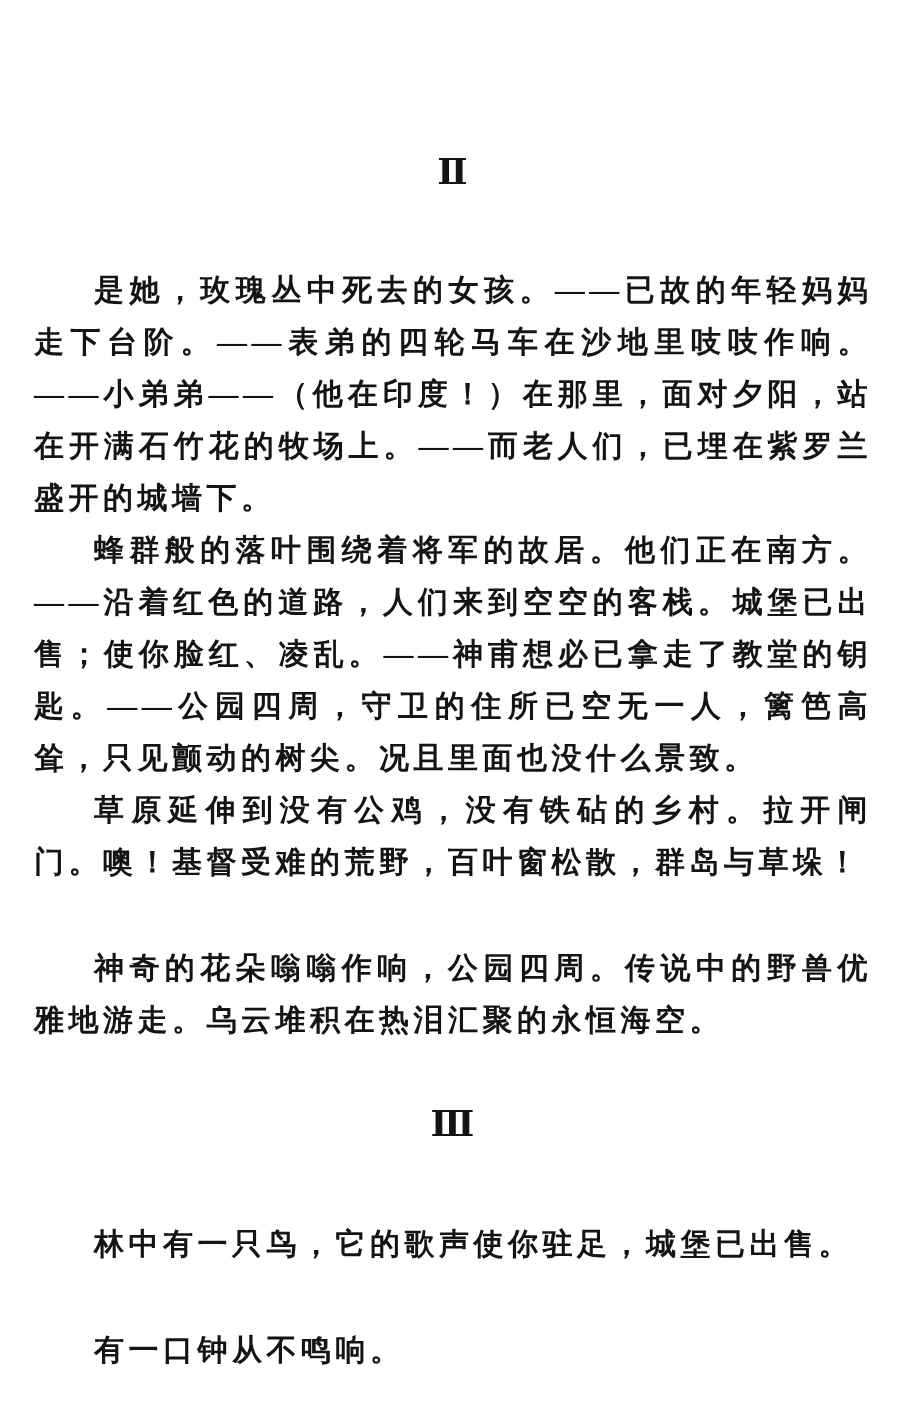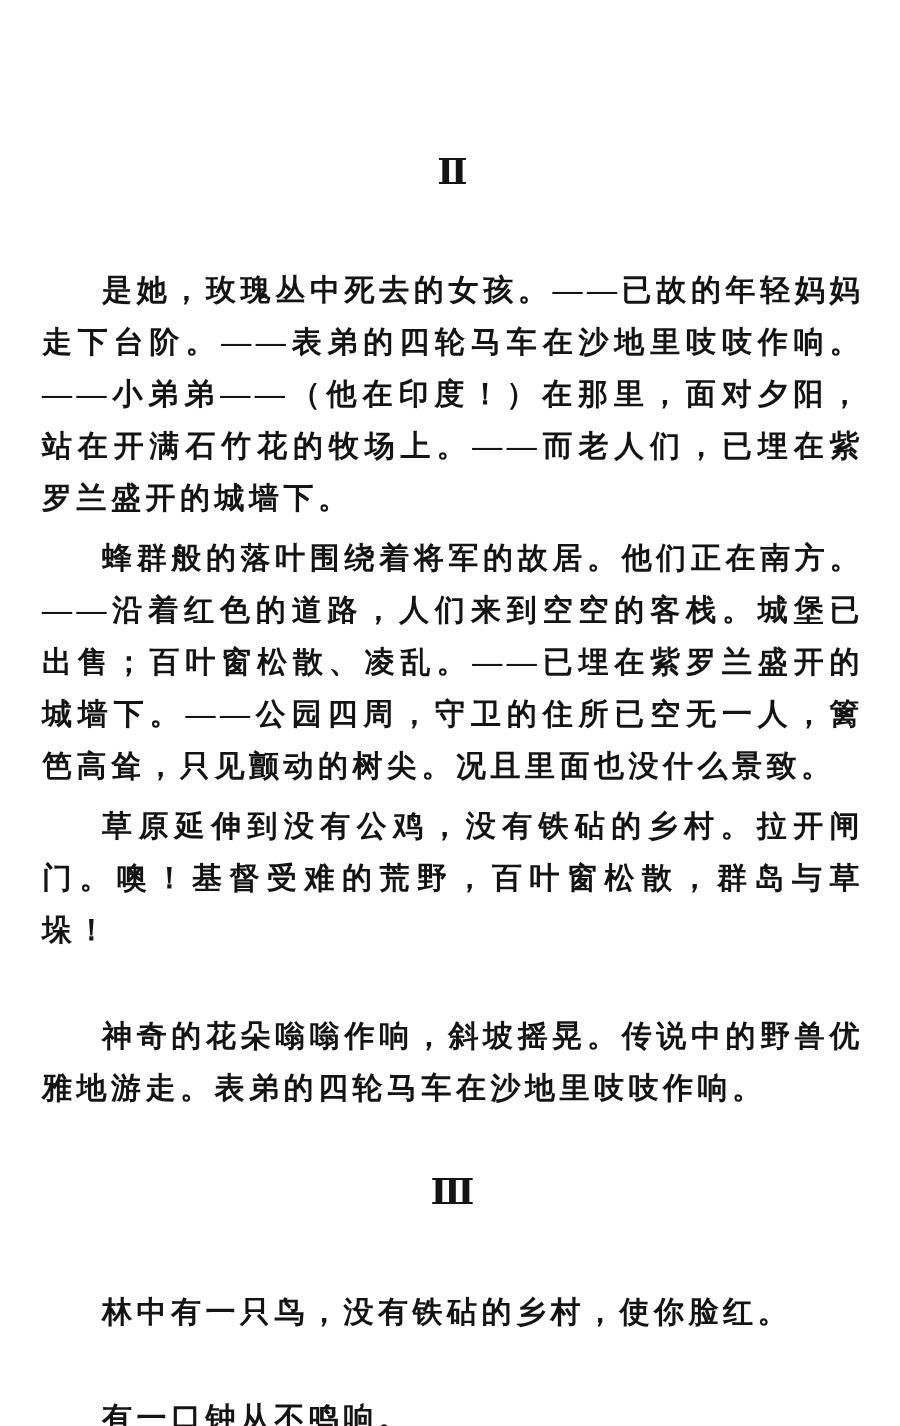--- a/index.html
+++ b/index.html
@@ -28,21 +28,21 @@
     line-height: 40px;
   }
   .heading-2 {
     margin-bottom: 72px;
   }
   .heading-3 {
     margin-top: 58px;
     margin-bottom: 74px;
   }
   .para {
-    margin: 8px;
+    margin: 0;
     font-size: 30px;
     font-weight: 600;
     line-height: 52px;
     letter-spacing: 4.5px;
     text-align: justify;
     text-indent: 2em;
     word-break: break-all;
   }
   .gap-before {
     margin-top: 54px;
@@ -51,28 +51,28 @@
 </head>
 <body>
 
 <div class="page">
 
   <div class="section">
     <h2 class="heading heading-2">Ⅱ</h2>
 
     <p class="para">是她，玫瑰丛中死去的女孩。——已故的年轻妈妈走下台阶。——表弟的四轮马车在沙地里吱吱作响。——小弟弟——（他在印度！）在那里，面对夕阳，站在开满石竹花的牧场上。——而老人们，已埋在紫罗兰盛开的城墙下。</p>
 
-    <p class="para">蜂群般的落叶围绕着将军的故居。他们正在南方。——沿着红色的道路，人们来到空空的客栈。城堡已出售；百叶窗松散、凌乱。——已埋在紫罗兰盛开的城墙下。——公园四周，守卫的住所已空无一人，篱笆高耸，只见颤动的树尖。况且里面也没什么景致。</p>
+    <p class="para">蜂群般的落叶围绕着将军的故居。他们正在南方。——沿着红色的道路，人们来到空空的客栈。城堡已出售；使你脸红、凌乱。——神甫想必已拿走了教堂的钥匙。——公园四周，守卫的住所已空无一人，篱笆高耸，只见颤动的树尖。况且里面也没什么景致。</p>
 
     <p class="para">草原延伸到没有公鸡，没有铁砧的乡村。拉开闸门。噢！基督受难的荒野，百叶窗松散，群岛与草垛！</p>
 
-    <p class="para gap-before">神奇的花朵嗡嗡作响，斜坡摇晃。传说中的野兽优雅地游走。表弟的四轮马车在沙地里吱吱作响。</p>
+    <p class="para gap-before">神奇的花朵嗡嗡作响，公园四周。传说中的野兽优雅地游走。乌云堆积在热泪汇聚的永恒海空。</p>
   </div>
 
   <div class="section">
     <h2 class="heading heading-3">Ⅲ</h2>
 
-    <p class="para">林中有一只鸟，没有铁砧的乡村，使你脸红。</p>
+    <p class="para">林中有一只鸟，它的歌声使你驻足，城堡已出售。</p>
 
     <p class="para gap-before">有一口钟从不鸣响。</p>
   </div>
 
 </div>
 
 </body></html>

